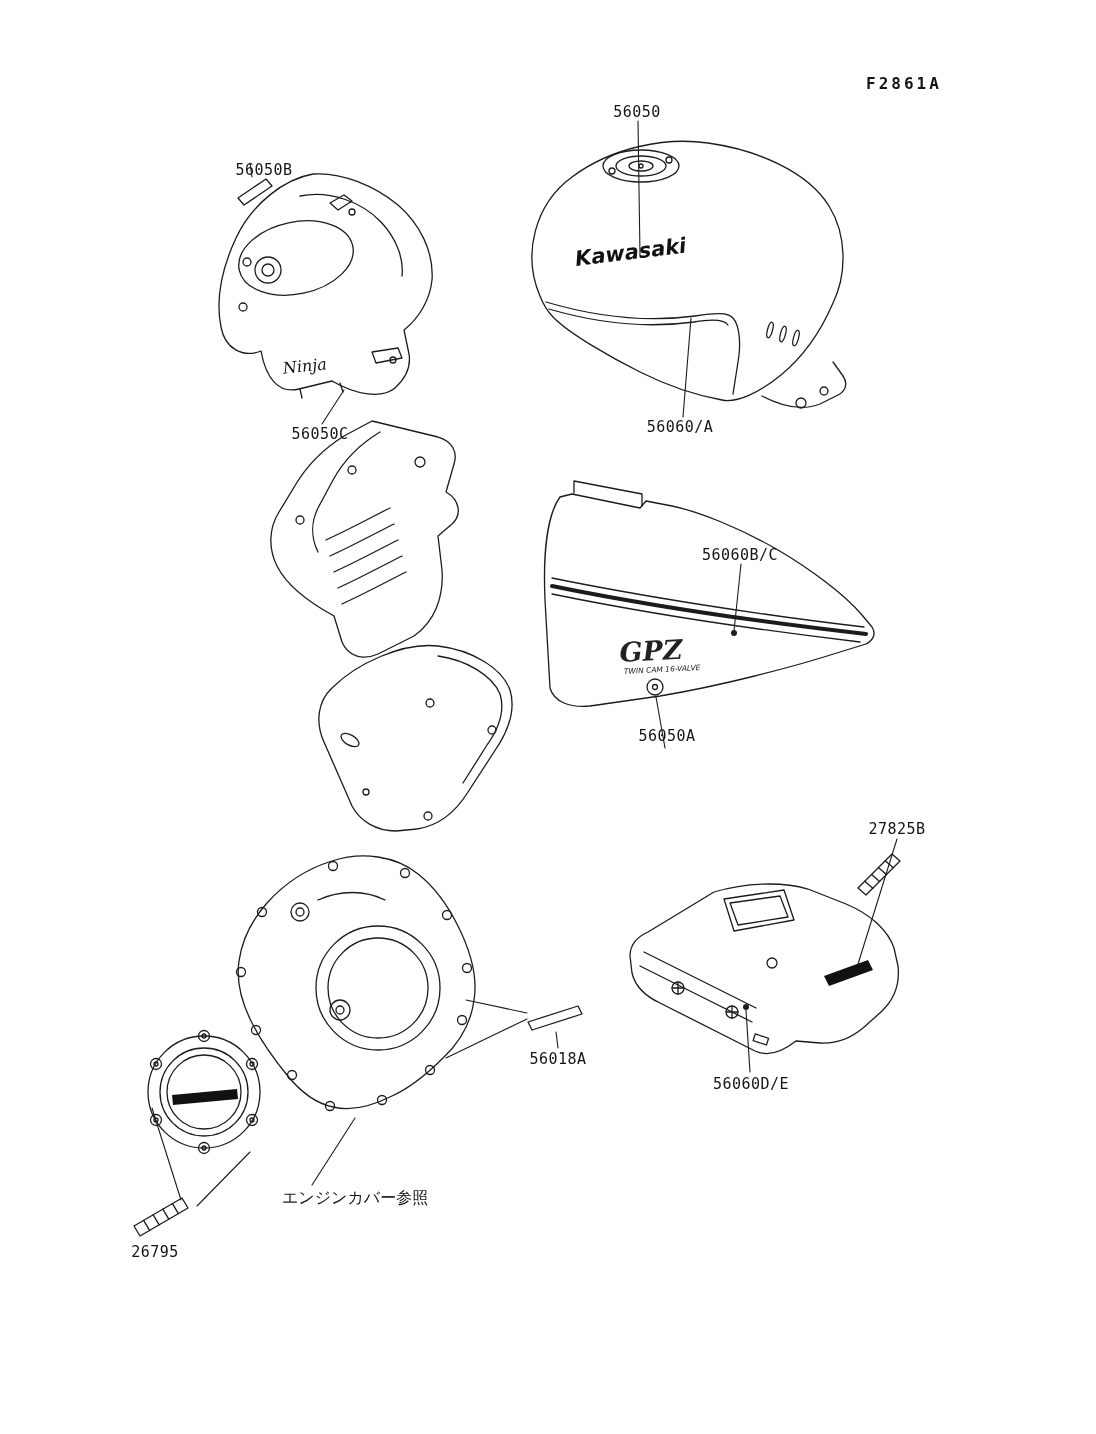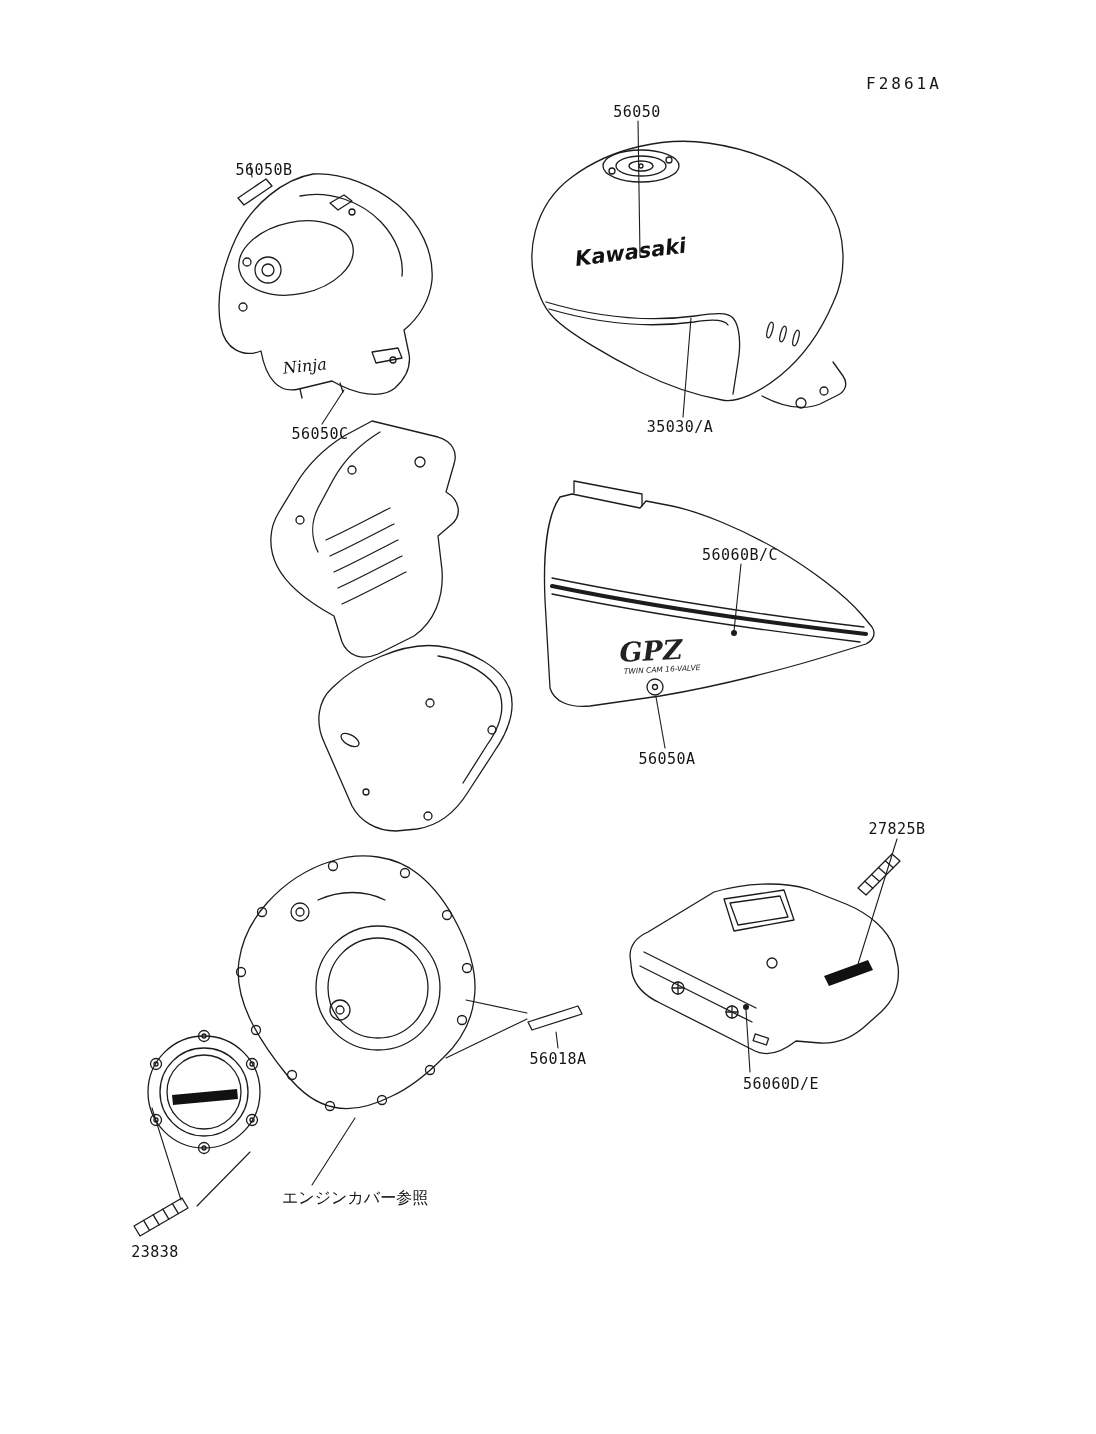--- a/index.html
+++ b/index.html
@@ -17,21 +17,21 @@
     transform:translateX(-50%);
     font-size:15px;
     color:#151515;
     letter-spacing:0.5px;
     white-space:nowrap;
   }
   .doc-code {
     position:absolute;
     left:866px; top:74px;
     font-size:16px;
-    font-weight:normal;
+    font-weight:bold;
     letter-spacing:3px;
     color:#151515;
   }
   .jp-note {
     position:absolute;
     transform:translateX(-50%);
     font-size:16px;
     color:#151515;
     font-family:"DejaVu Sans","Liberation Sans",sans-serif;
     white-space:nowrap;
@@ -220,22 +220,22 @@
         <line x1="355" y1="1118" x2="312" y2="1185"></line>
       </g>
     </g>
   </svg>
 
   <div class="doc-code">F2861A</div>
 
   <div class="label" style="left:637px; top:103px;">56050</div>
   <div class="label" style="left:264px; top:145px;margin-top:16px;">56050B</div>
   <div class="label" style="left:320px; top:425px;">56050C</div>
-  <div class="label" style="left:680px; top:418px;">35030/A</div>
+  <div class="label" style="left:680px; top:418px;">56060/A</div>
   <div class="label" style="left:740px; top:546px;">56060B/C</div>
-  <div class="label" style="left:667px; top:750px;">56050A</div>
+  <div class="label" style="left:667px; top:727px;">56050A</div>
   <div class="label" style="left:897px; top:820px;">27825B</div>
   <div class="label" style="left:558px; top:1050px;">56018A</div>
-  <div class="label" style="left:751px; top:1075px;margin-left:30px;">56060D/E</div>
-  <div class="label" style="left:155px; top:1243px;">23838</div>
+  <div class="label" style="left:751px; top:1075px;">56060D/E</div>
+  <div class="label" style="left:155px; top:1243px;">26795</div>
 
   <div class="jp-note" style="left:310px; top:1188px;margin-left:45px;">エンジンカバー参照</div>
 </div>
 
 </body></html>

